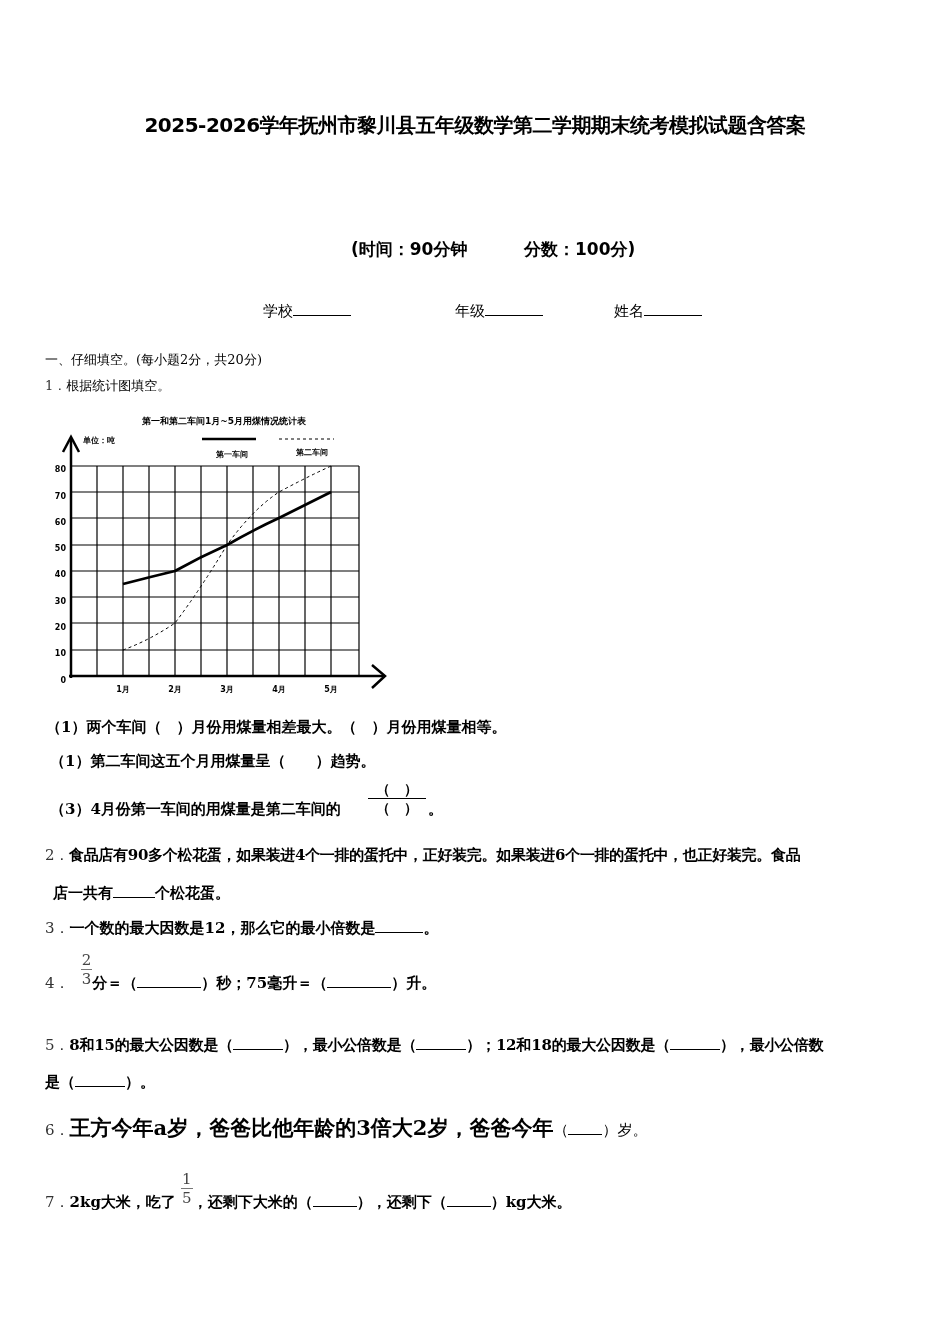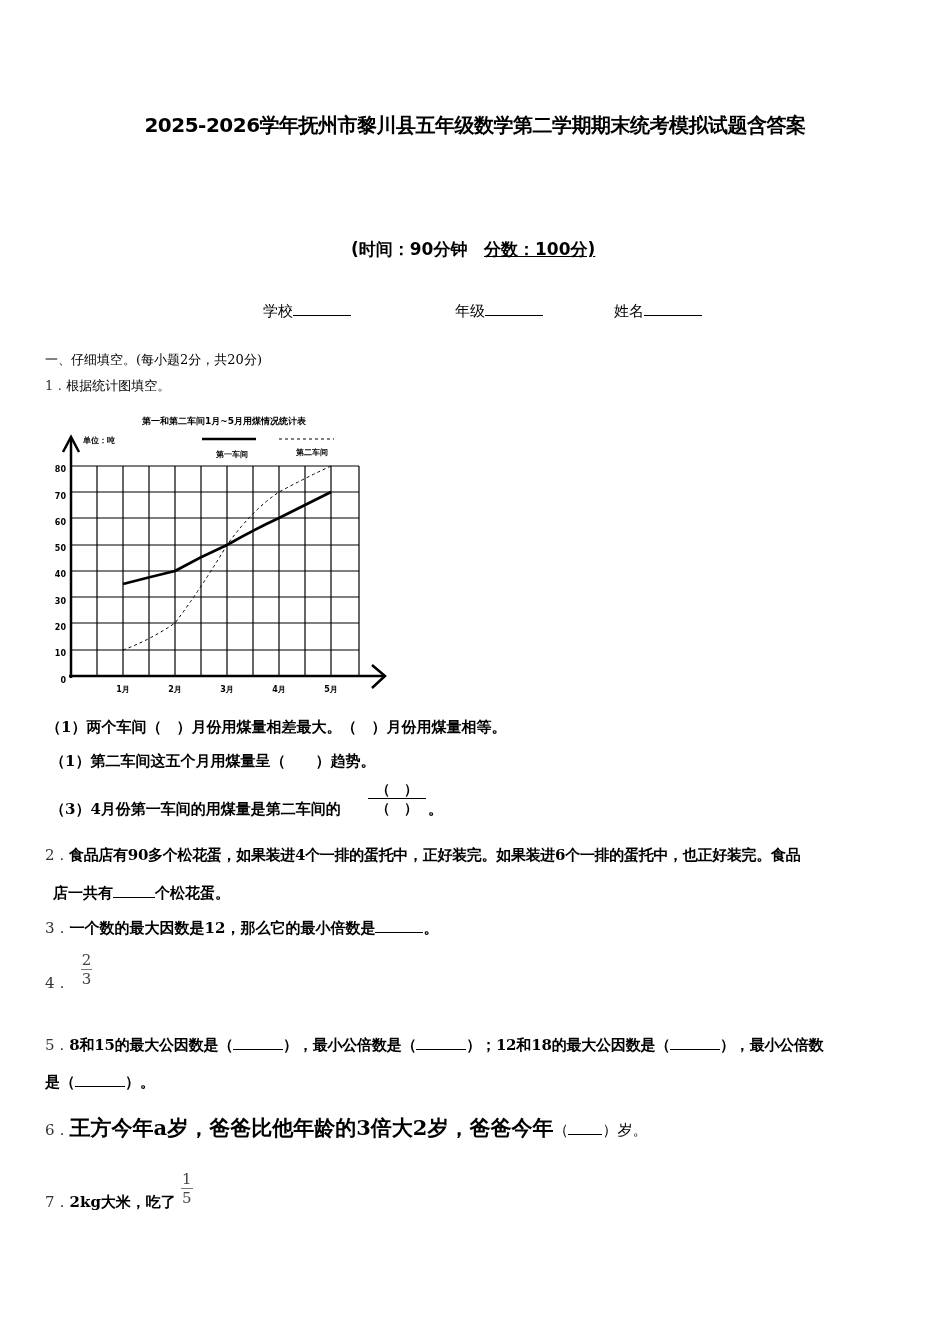--- a/index.html
+++ b/index.html
@@ -18,21 +18,21 @@
   .frac .d { display: block; }
   .blank { display: inline-block; border-bottom: 1px solid #000; height: 14px; vertical-align: baseline; }
   .big { font-size: 21px; font-weight: bold; margin-top: 7px; }
   svg text { font-family: "DejaVu Sans", sans-serif; }
 </style>
 </head>
 <body>
 
 <div class="abs title">2025-2026学年抚州市黎川县五年级数学第二学期期末统考模拟试题含答案</div>
 <div class="abs meta" style="left:311px;margin-left:40px;">(时间：90分钟</div>
-<div class="abs meta" style="left:484px;text-decoration:underline;">分数：100分)</div>
+<div class="abs meta" style="left:524px;">分数：100分)</div>
 
 <div class="abs field" style="left:254px;">
   <span>学校</span><span class="blank" style="width:58px;"></span>
 </div>
 <div class="abs field" style="left:446px;">
   <span>年级</span><span class="blank" style="width:58px;"></span>
 </div>
 <div class="abs field" style="left:605px;">
   <span>姓名</span><span class="blank" style="width:58px;"></span>
 </div>
@@ -130,33 +130,33 @@
 
 <div class="abs qb" style="left:45px; top:918px;">
   <span class="num">3．</span><span>一个数的最大因数是12，那么它的最小倍数是</span><span class="blank" style="width:48px;"></span><span>。</span>
 </div>
 
 <div class="abs qb" style="left:45px; top:951px;">
   <span class="num" style="vertical-align:-14px;">4．</span>
   <span class="frac" style="margin-left:6px; font-weight:normal;">
     <span class="n">2</span>
     <span class="d">3</span>
-  </span>
+  </span><span style="vertical-align:-14px;"><span>分＝（</span><span class="blank" style="width:64px;"></span><span>）秒；75毫升＝（</span><span class="blank" style="width:64px;"></span><span>）升。</span></span>
 </div>
 
 <div class="abs qb" style="left:45px; top:1035px; letter-spacing:-0.2px;">
   <span class="num">5．</span><span>8和15的最大公因数是（</span><span class="blank" style="width:50px;"></span><span>），最小公倍数是（</span><span class="blank" style="width:50px;"></span><span>）；12和18的最大公因数是（</span><span class="blank" style="width:50px;"></span><span>），最小公倍数</span>
 </div>
 <div class="abs qb" style="left:45px; top:1072px;">
   <span>是（</span><span class="blank" style="width:50px;"></span><span>）。</span>
 </div>
 
 <div class="abs" style="left:45px; top:1114px;">
   <span class="num" style="font-size:15px;">6．</span><span class="big">王方今年a岁，爸爸比他年龄的3倍大2岁，爸爸今年</span><span style="font-size:15px;">（</span><span class="blank" style="width:34px;"></span><span style="font-size:15px;">）岁。</span>
 </div>
 
 <div class="abs qb" style="left:45px; top:1170px;">
   <span class="num" style="vertical-align:-14px;">7．</span><span style="vertical-align:-14px;">2kg大米，吃了</span>
   <span class="frac" style="font-weight:normal;">
     <span class="n">1</span>
     <span class="d">5</span>
-  </span>
+  </span><span style="vertical-align:-14px;"><span>，还剩下大米的（</span><span class="blank" style="width:44px;"></span><span>），还剩下（</span><span class="blank" style="width:44px;"></span><span>）kg大米。</span></span>
 </div>
 
 </body></html>

